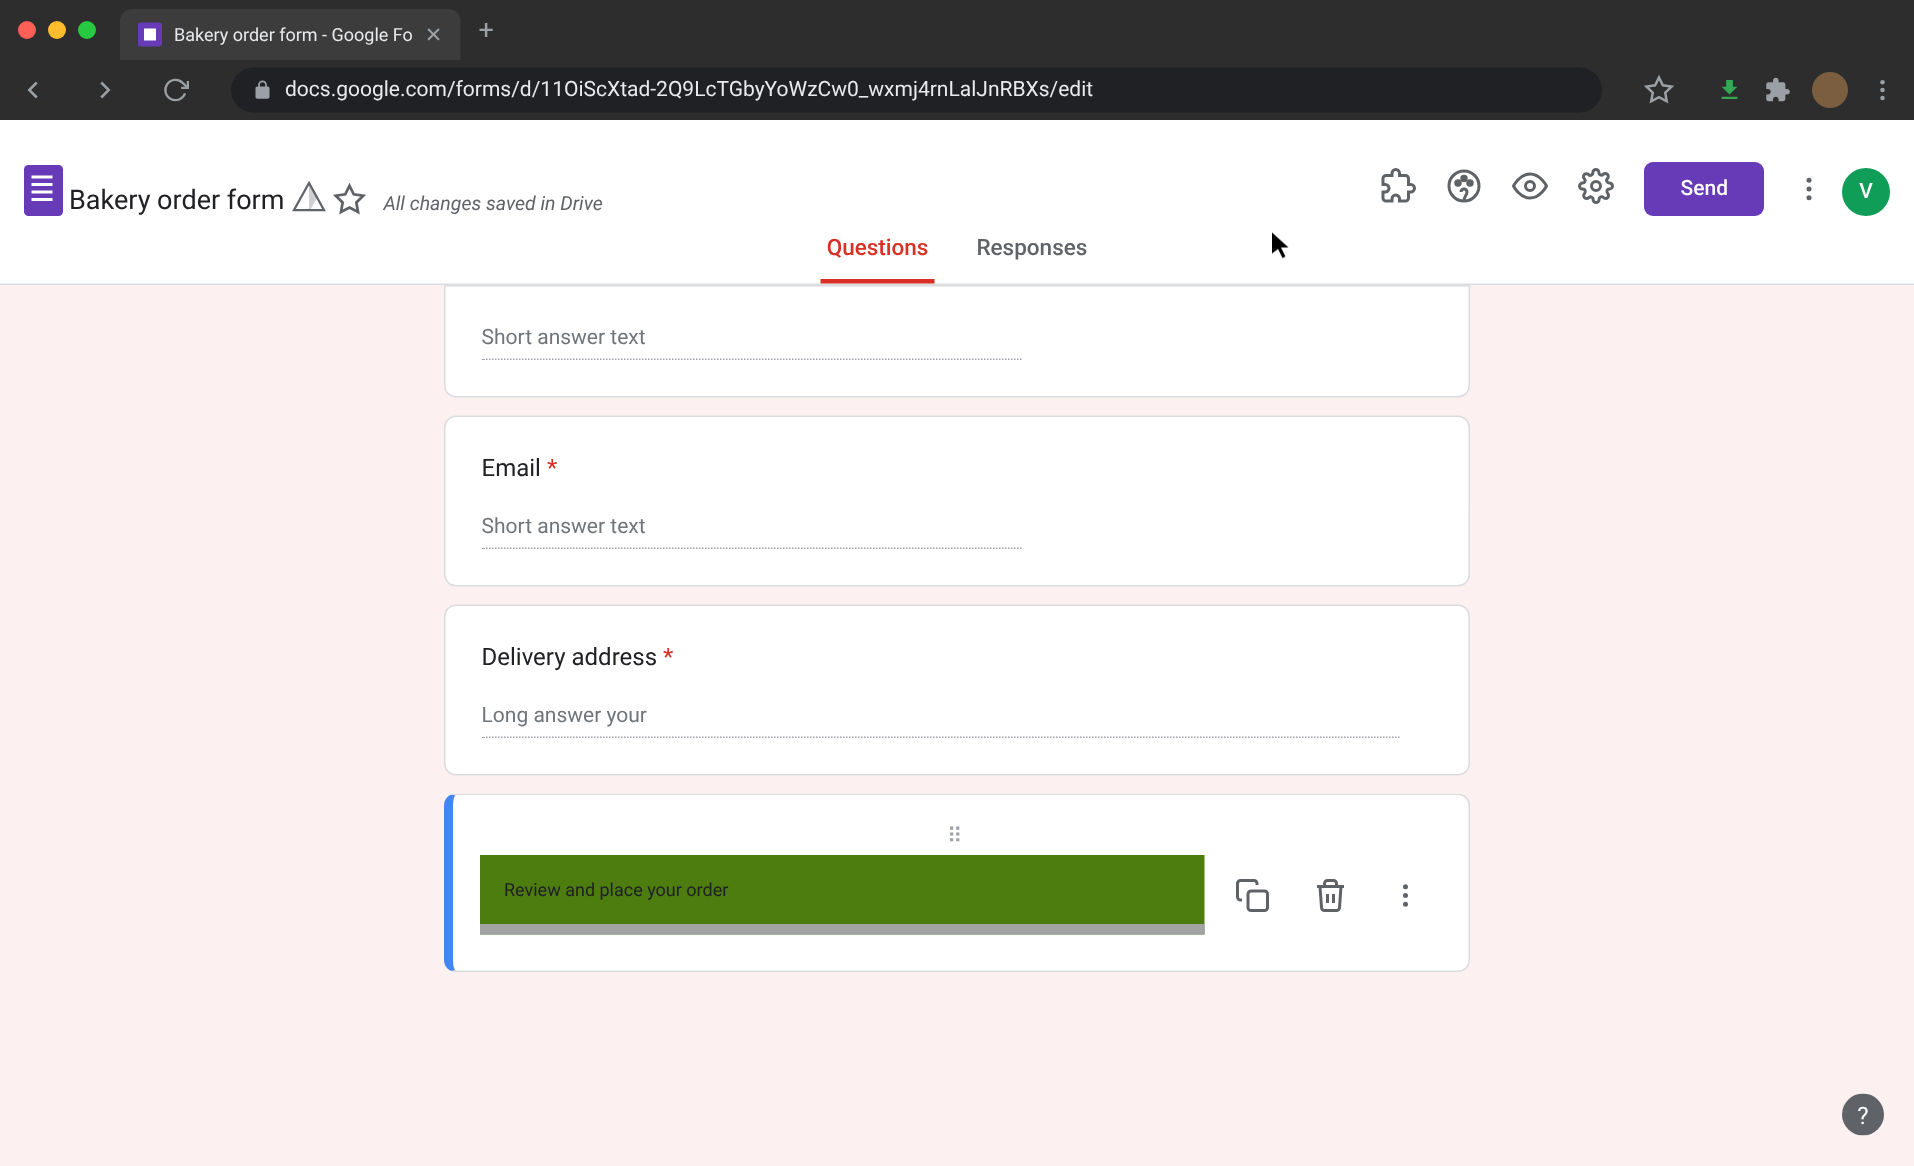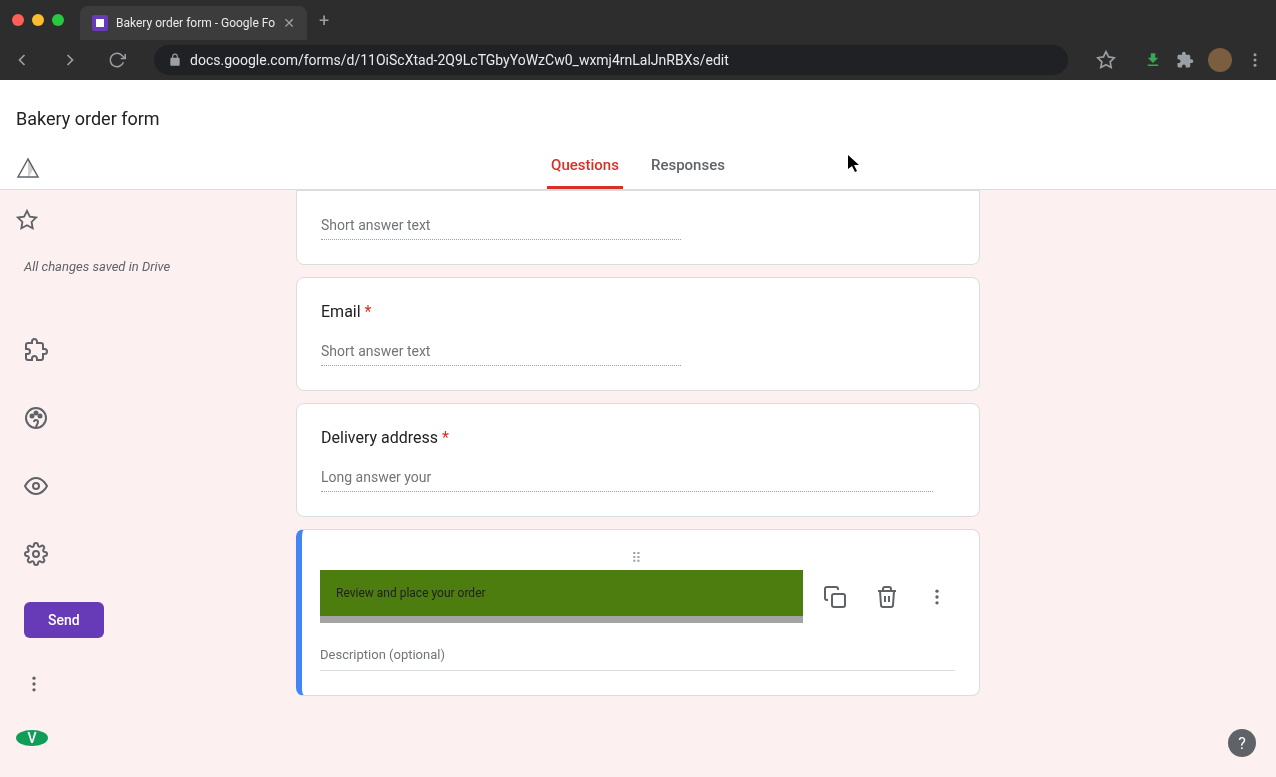--- a/index.html
+++ b/index.html
@@ -22,21 +22,21 @@
 .url-bar { background: #2d2d2d; height: 40px; display: flex; align-items: center; padding: 0 12px; gap: 28px; }
 .nav-btn { color: #9aa0a6; cursor: pointer; display: flex; }
 .url-input { flex: 1; background: #202124; border-radius: 20px; height: 30px; display: flex; align-items: center; padding: 0 14px; gap: 8px; }
 .lock-icon { color: #9aa0a6; }
 .url-text { color: #e8eaed; font-size: 14px; }
 .url-actions { display: flex; gap: 14px; align-items: center; }
 .url-action { color: #9aa0a6; cursor: pointer; display: flex; }
 .avatar-small { width: 24px; height: 24px; border-radius: 50%; background: #7b5e3f; }
 
 
-.app-header { background: #fff; height: 64px; display: flex; align-items: flex-start; padding: 0 16px; gap: 28px; flex-direction: column; }
+.app-header { background: #fff; height: 64px; display: flex; align-items: flex-end; padding: 0 16px; gap: 4px; }
 .forms-logo { width: 26px; height: 34px; background: #673ab7; border-radius: 3px; position: relative; }
 .forms-logo::after { content: ''; position: absolute; left: 5px; top: 7px; width: 14px; height: 2px; background: #fff; box-shadow: 0 5px 0 #fff, 0 10px 0 #fff, 0 15px 0 #fff; }
 .form-title { font-size: 18px; color: #202124; font-weight: 400; }
 .star-icon { color: #5f6368; }
 .save-status { color: #5f6368; font-size: 13px; font-style: italic; margin-left: 8px; }
 .header-spacer { flex: 1; }
 .header-action { color: #5f6368; cursor: pointer; padding: 8px; display: flex; }
 .send-btn { background: #673ab7; color: #fff; padding: 10px 24px; border-radius: 6px; font-size: 14px; font-weight: 500; cursor: pointer; margin: 0 8px; }
 .avatar-large { width: 32px; height: 32px; border-radius: 50%; background: #0f9d58; color: #fff; display: flex; align-items: center; justify-content: center; font-size: 14px; font-weight: 500; }
 
@@ -242,21 +242,20 @@
             </svg>
         </span>
         <span class="card-action">
           <svg width="20" height="20" viewBox="0 0 24 24" fill="#5f6368">
               <circle cx="12" cy="5" r="2"></circle>
               <circle cx="12" cy="12" r="2"></circle>
               <circle cx="12" cy="19" r="2"></circle>
             </svg>
         </span>
       </div>
-      <div class="desc-placeholder">Description (optional)</div>
     </div>
 
   </div>
 
   <div class="toolbar-wrap">
     <div class="toolbar-pos">
       
     </div>
   </div>
 </div>

